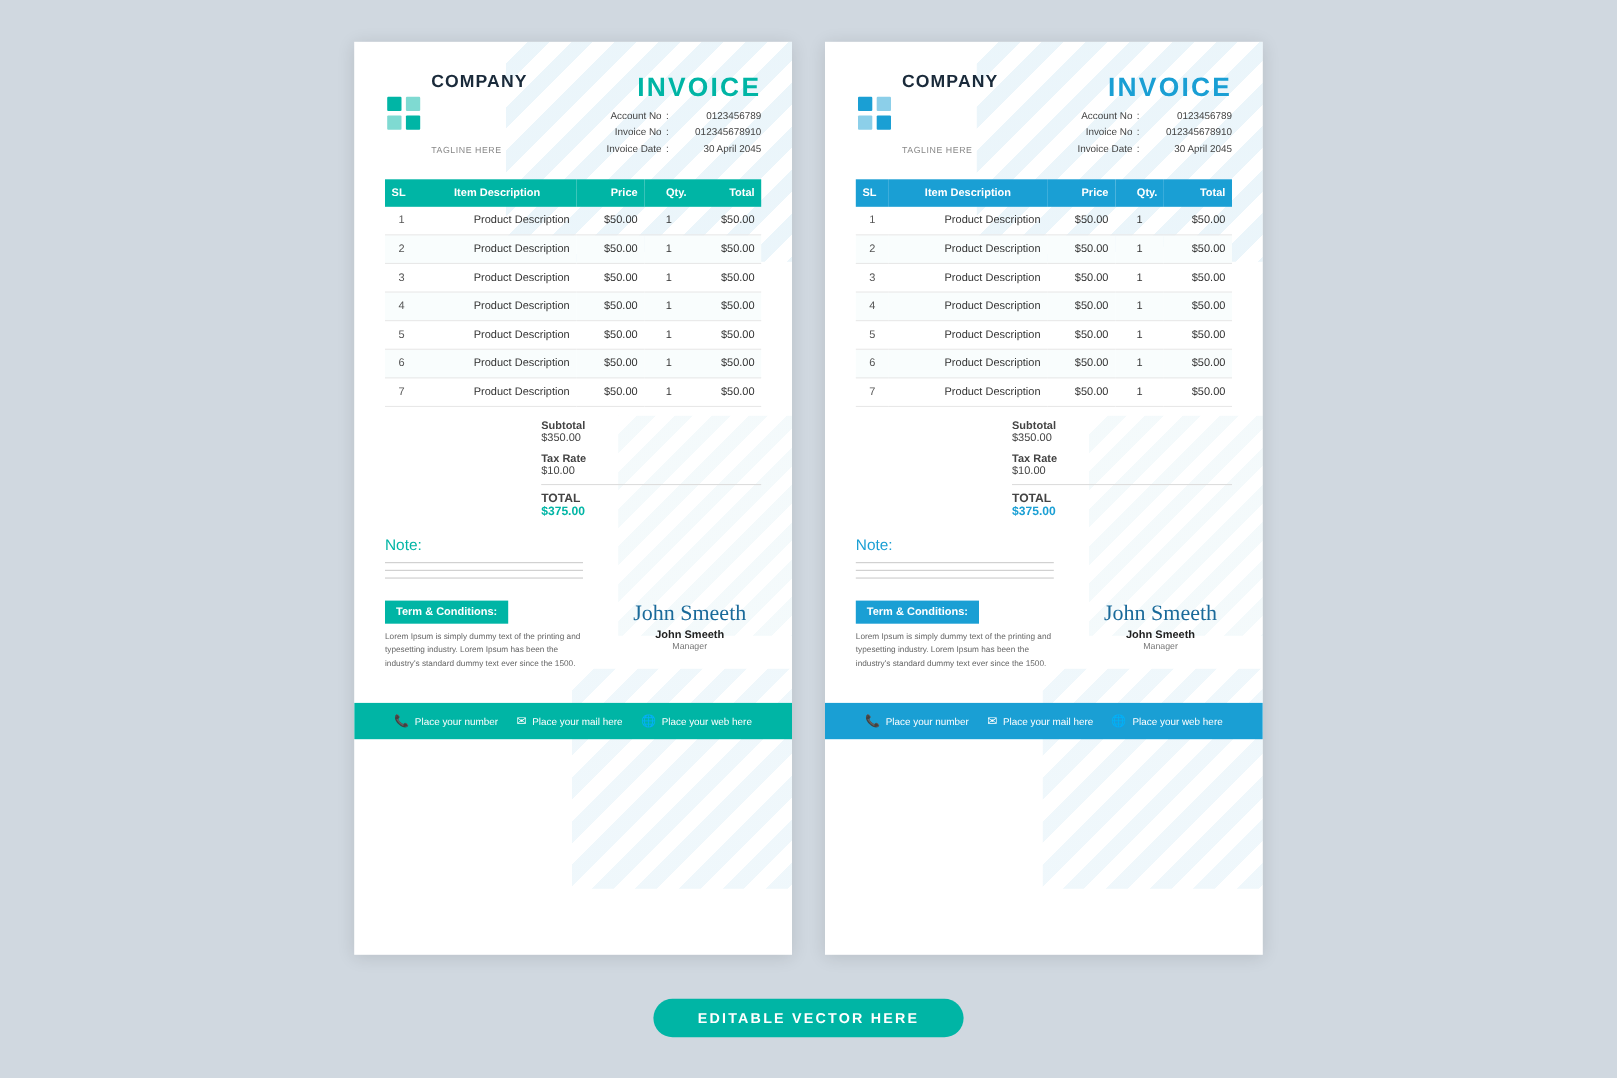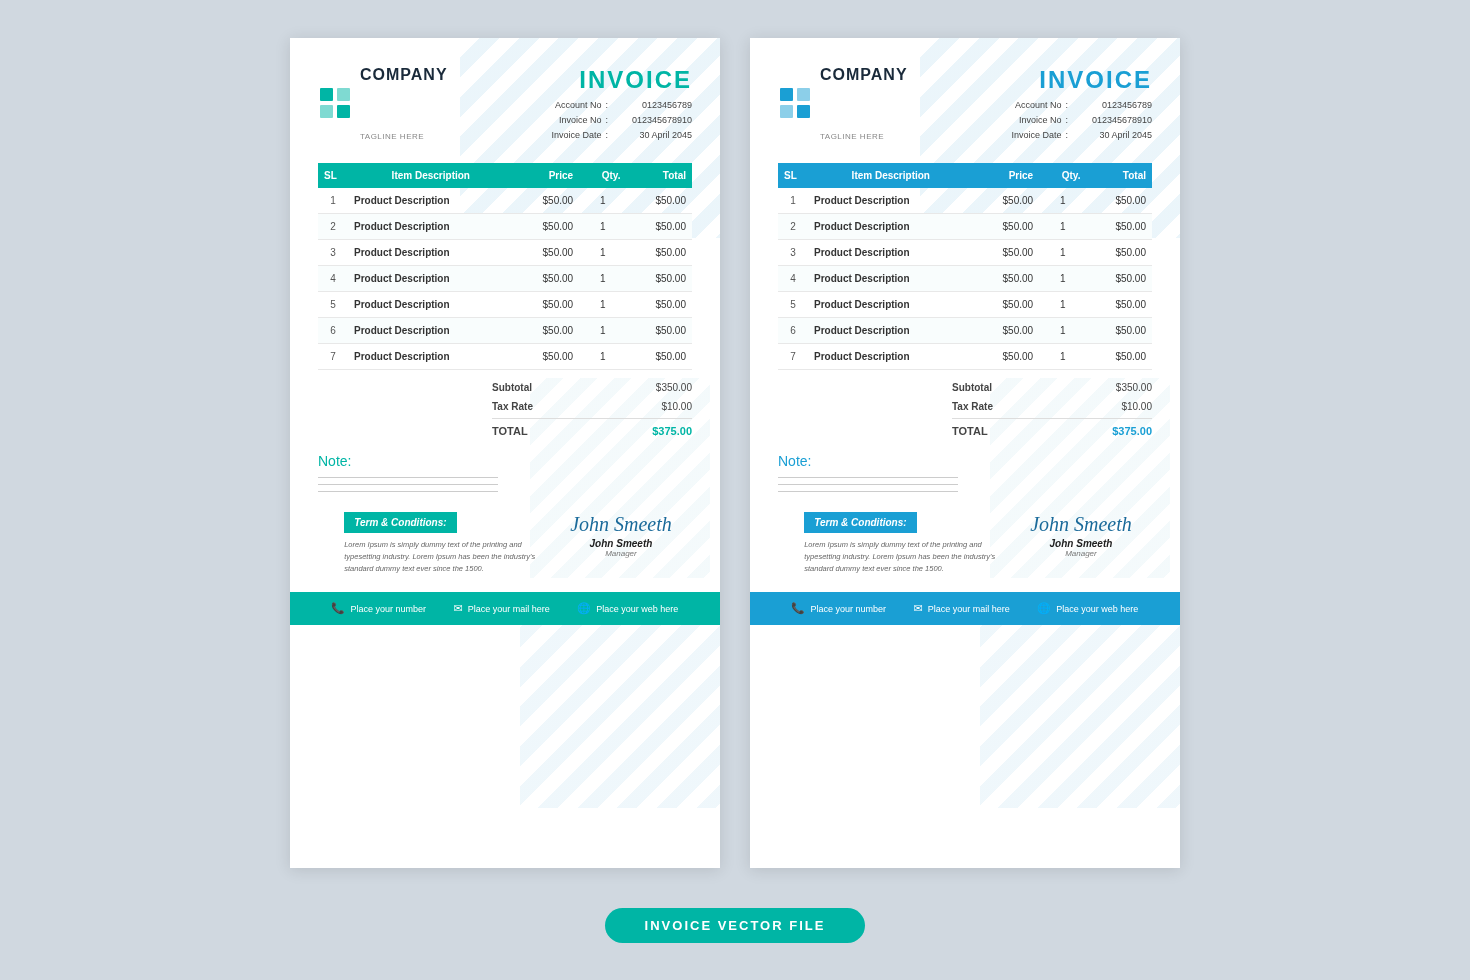--- a/index.html
+++ b/index.html
@@ -17,21 +17,21 @@
 
     .invoices-container {
       display: flex;
       gap: 30px;
       align-items: flex-start;
       margin-bottom: 30px;
     }
 
     .invoice-card {
       background: #fff;
-      width: 430px;
+      width: 398px;
       min-height: 830px;
       position: relative;
       overflow: hidden;
       box-shadow: 0 2px 15px rgba(0,0,0,0.12);
       padding: 28px 28px 16px 28px;
       display: flex;
       flex-direction: column;
     }
 
     
@@ -168,44 +168,44 @@
       background: #f9fdfd;
     }
 
     .invoice-table tbody td {
       padding: 7px 6px;
       font-size: 10px;
       color: #333;
     }
 
     .invoice-table tbody td:first-child { text-align: center; color: #555; }
-    .invoice-table tbody td:nth-child(2) { font-weight: 700; }
+    .invoice-table tbody td:nth-child(2) { font-weight: 400; text-align: right; }
     .invoice-table tbody td:nth-child(3),
     .invoice-table tbody td:nth-child(5) { text-align: right; }
     .invoice-table tbody td:nth-child(4) { text-align: center; }
 
     
     .totals-section {
       display: flex;
       justify-content: flex-end;
       margin-bottom: 12px;
       position: relative;
       z-index: 1;
     }
 
     .totals-table {
       width: 200px;
       font-size: 10px;
     }
 
     .totals-row {
       display: flex;
-      justify-content: space-between;
       padding: 4px 0;
       color: #444;
+      flex-direction: column;
     }
 
     .totals-row.total-final {
       font-weight: 700;
       font-size: 11px;
     }
 
     .invoice-card.teal .totals-row.total-final .total-amount { color: #00b5a5; }
     .invoice-card.blue .totals-row.total-final .total-amount { color: #1a9fd4; }
 
@@ -235,26 +235,25 @@
     .note-line {
       border: none;
       border-bottom: 1px solid #ccc;
       margin: 6px 0;
       width: 180px;
     }
 
     
     .bottom-section {
       display: flex;
-      justify-content: flex-end;
+      justify-content: space-between;
       align-items: flex-start;
-      margin-bottom: 17px;
+      margin-bottom: 30px;
       position: relative;
       z-index: 1;
-      font-style: italic;
     }
 
     .terms-block {
       width: 55%;
     }
 
     .terms-title {
       color: #fff;
       font-size: 10px;
       font-weight: 700;
@@ -666,14 +665,14 @@
       <div class="footer-item">
         <span class="footer-icon">🌐</span>
         <span>Place your web here</span>
       </div>
     </div>
   </div>
 
 </div>
 
 <div class="bottom-badge">
-  <div class="badge-pill">INVOICE VECTOR  FILE</div>
+  <div class="badge-pill">EDITABLE VECTOR  HERE</div>
 </div>
 
 </body></html>

